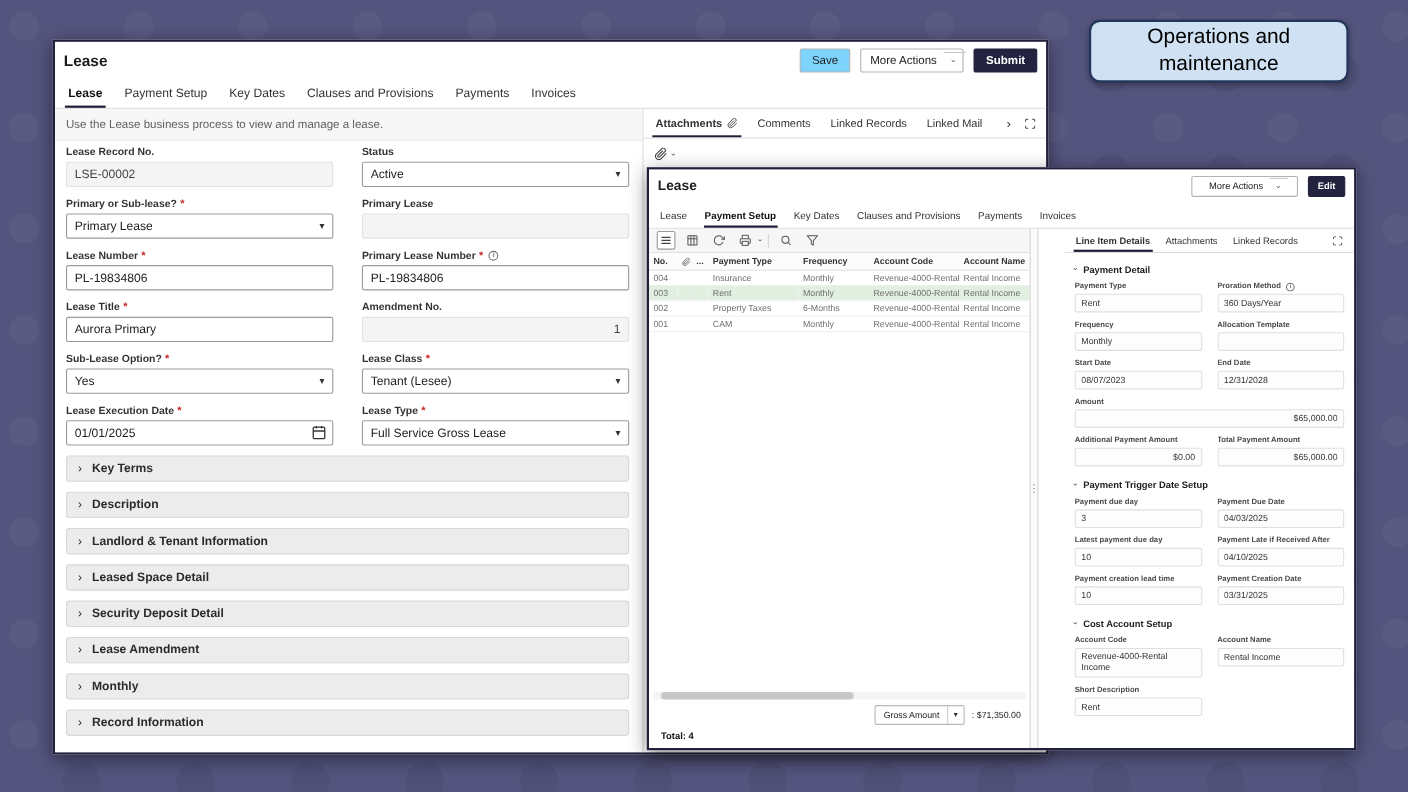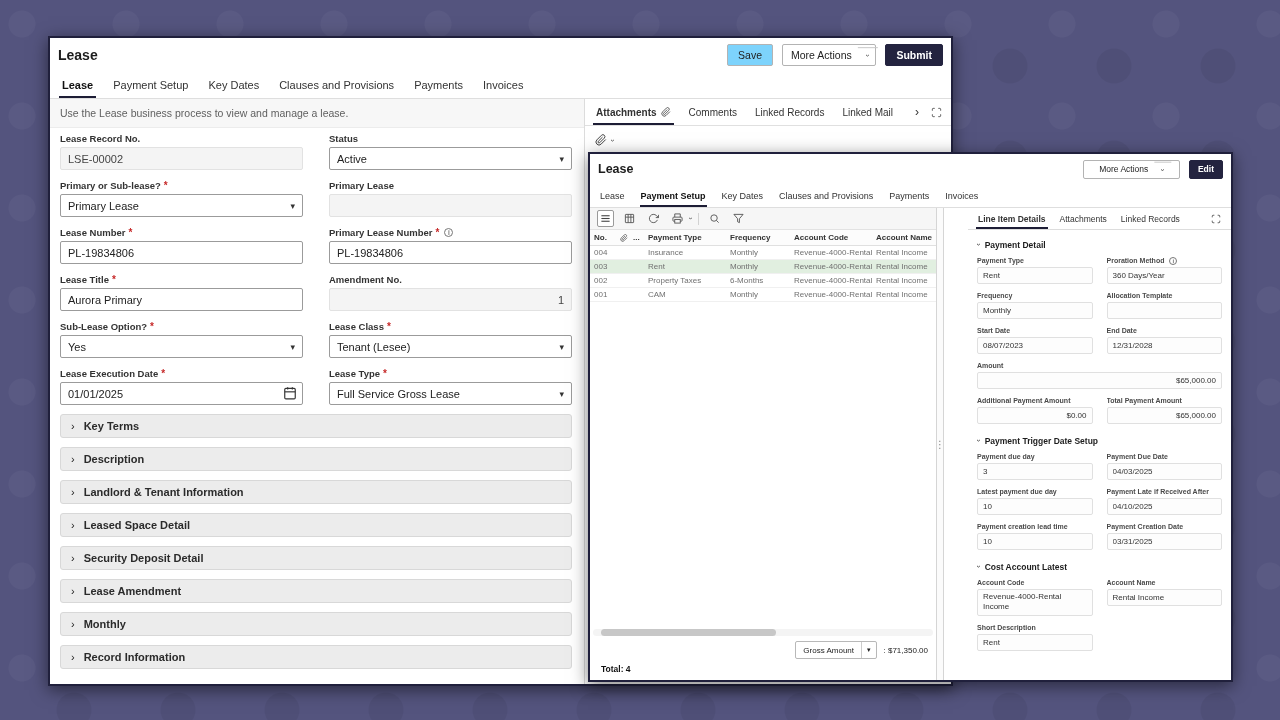--- a/index.html
+++ b/index.html
@@ -152,20 +152,23 @@
   .full { grid-column:1 / -1; }
   .dctl.multiline { height:auto; min-height:24px; padding:2px 5px; line-height:1.3; white-space:normal; display:block; }
 
   svg.ic { display:block; }
 </style>
 </head>
 <body>
 
 <div class="stage">
 
+  <div class="badge">
+    <span>Operations and maintenance</span>
+  </div>
 
   <section class="window win1">
     <header class="win-header">
       <h1 class="win-title">Lease</h1>
       <div class="hdr-actions">
         <button class="btn">Save</button>
         <div class="btn btn-outline split">
           <span class="split-label">More Actions</span>
           <span class="split-caret rot90">›</span>
         </div>
@@ -654,21 +657,21 @@
             <div>
               <div class="dlabel">
                   <span>Payment Creation Date</span>
                 </div>
               <input class="dctl" value="03/31/2025" style="">
             </div>
           </div>
 
           <div class="dsec-head" style="margin-top:12px;">
             <span class="chev rot90">›</span>
-            <span class="dsec-title">Cost Account Latest</span>
+            <span class="dsec-title">Cost Account Setup</span>
           </div>
           <div class="dgrid2">
             <div>
               <div class="dlabel">
                   <span>Account Code</span>
                 </div>
               <div class="dctl multiline">Revenue-4000-Rental Income</div>
             </div>
             <div>
               <div class="dlabel">

